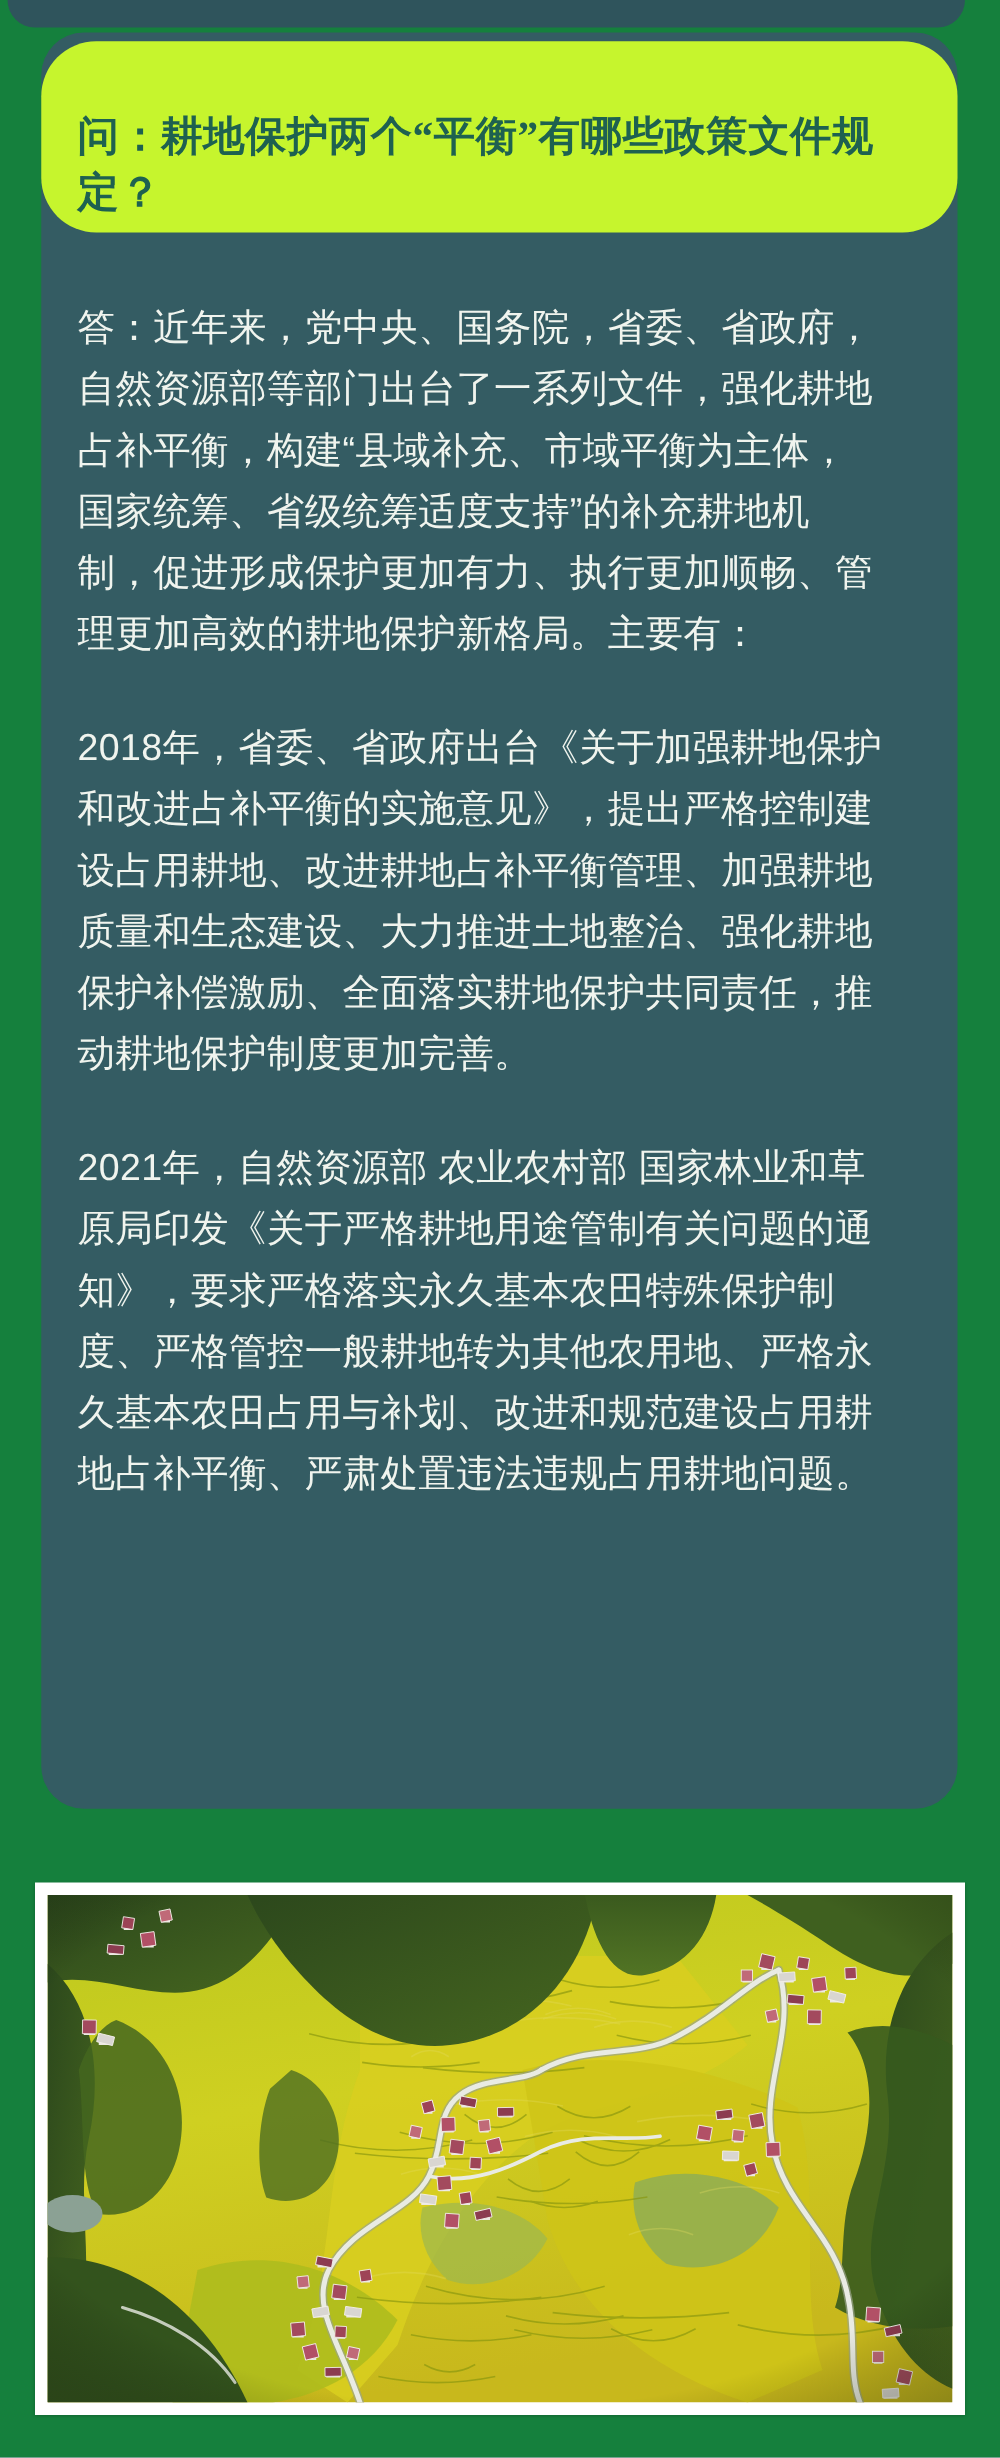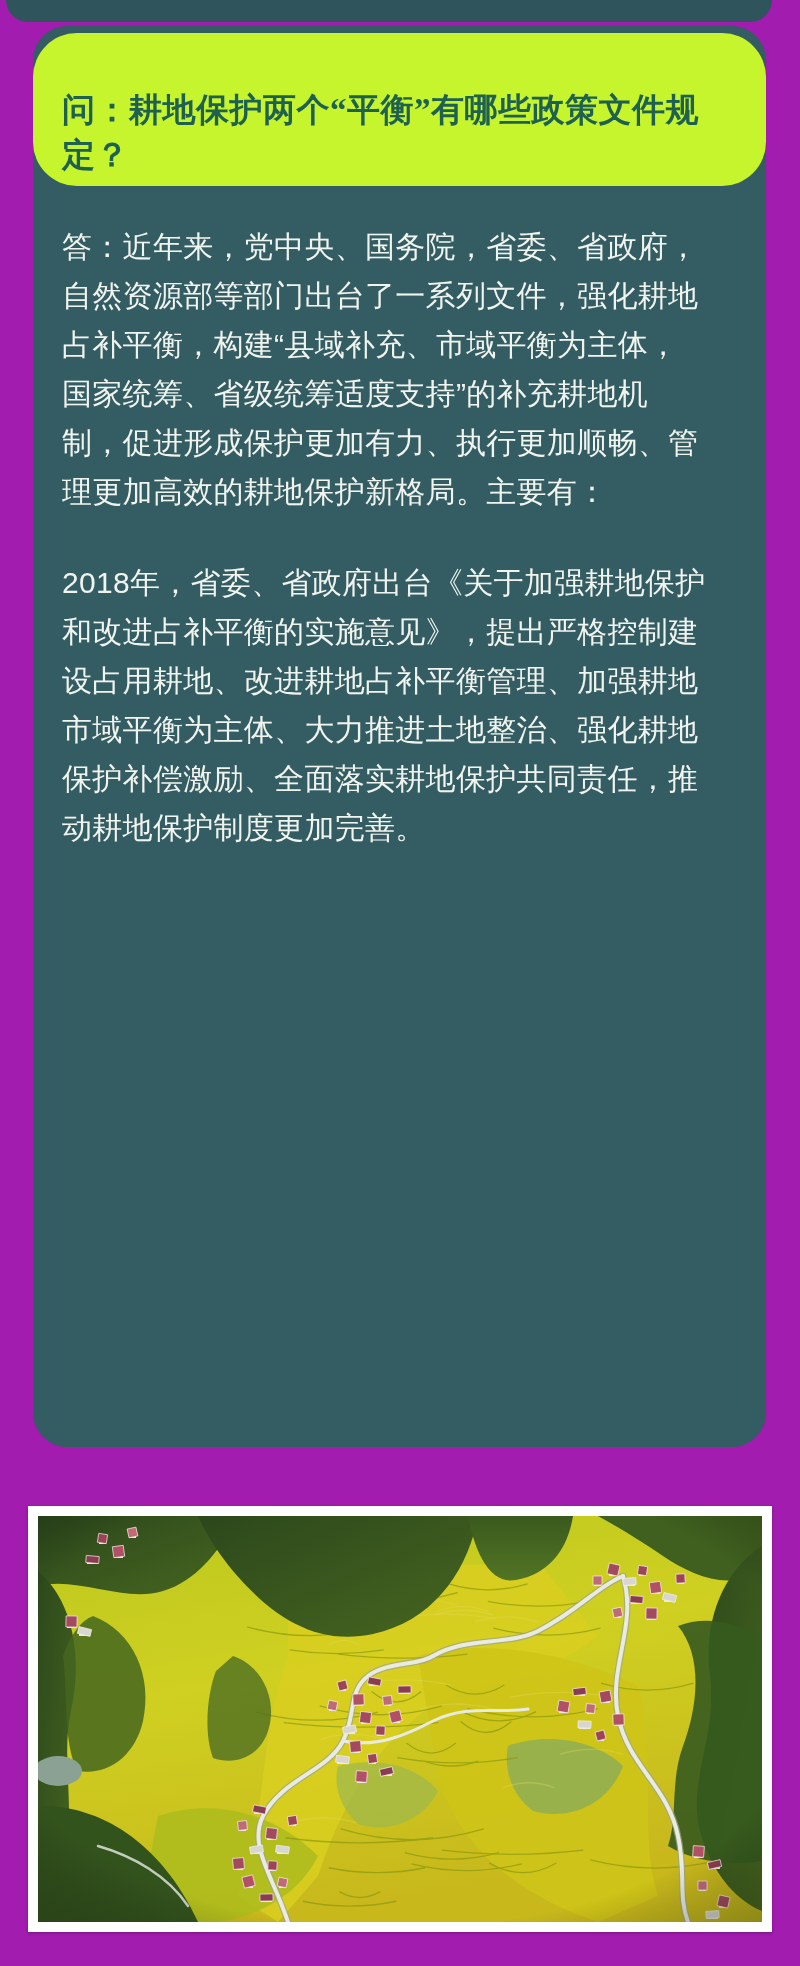--- a/index.html
+++ b/index.html
@@ -1,19 +1,19 @@
 <!DOCTYPE html>
 <html><head>
 <meta charset="utf-8">
 <style>
   html,body{margin:0;padding:0;}
   .page{
     position:relative;
     width:800px;height:1966px;
-    background:#a21caf;
+    background:#15803d;
     overflow:hidden;
     font-family:"Liberation Sans","DejaVu Sans",sans-serif;
   }
   
   .prev-card-remnant{
     position:absolute;left:6px;top:0;
     width:766px;height:22px;
     background:#2f545c;
     border-radius:0 0 26px 26px;
   }
@@ -34,21 +34,21 @@
     padding:10px 28px 8px 29px;
     font-family:"Liberation Serif","DejaVu Serif",serif;
     font-weight:bold;
     font-size:33px;
     line-height:45px;
     color:#1e6150;
     white-space:pre-line;
     letter-spacing:0.5px;
   }
   .answer{
-    padding:36px 22px 0 29px;
+    padding:52px 22px 0 29px;
     color:#f0f4ee;
     font-size:30px;
     line-height:49px;
     letter-spacing:0.3px;
   }
   .answer p{
     margin:0 0 42px 0;
     white-space:pre-line;
   }
   .answer p:last-child{margin-bottom:0;}
@@ -78,23 +78,29 @@
     <div class="answer">
       <p>答：近年来，党中央、国务院，省委、省政府，
 自然资源部等部门出台了一系列文件，强化耕地
 占补平衡，构建“县域补充、市域平衡为主体，
 国家统筹、省级统筹适度支持”的补充耕地机
 制，促进形成保护更加有力、执行更加顺畅、管
 理更加高效的耕地保护新格局。主要有：</p>
       <p>2018年，省委、省政府出台《关于加强耕地保护
 和改进占补平衡的实施意见》，提出严格控制建
 设占用耕地、改进耕地占补平衡管理、加强耕地
-市域平衡为主体、大力推进土地整治、强化耕地
+质量和生态建设、大力推进土地整治、强化耕地
 保护补偿激励、全面落实耕地保护共同责任，推
 动耕地保护制度更加完善。</p>
+      <p>2021年，自然资源部 农业农村部 国家林业和草
+原局印发《关于严格耕地用途管制有关问题的通
+知》，要求严格落实永久基本农田特殊保护制
+度、严格管控一般耕地转为其他农用地、严格永
+久基本农田占用与补划、改进和规范建设占用耕
+地占补平衡、严肃处置违法违规占用耕地问题。</p>
     </div>
   </div>
 
   <div class="photo-frame">
     <svg viewBox="0 0 724 406" preserveAspectRatio="none">
       <defs>
         <linearGradient id="fieldGrad" x1="0" y1="0" x2="0.3" y2="1">
           <stop offset="0" stop-color="#bcc81e"></stop>
           <stop offset="0.45" stop-color="#cfd021"></stop>
           <stop offset="1" stop-color="#c8b81c"></stop>

